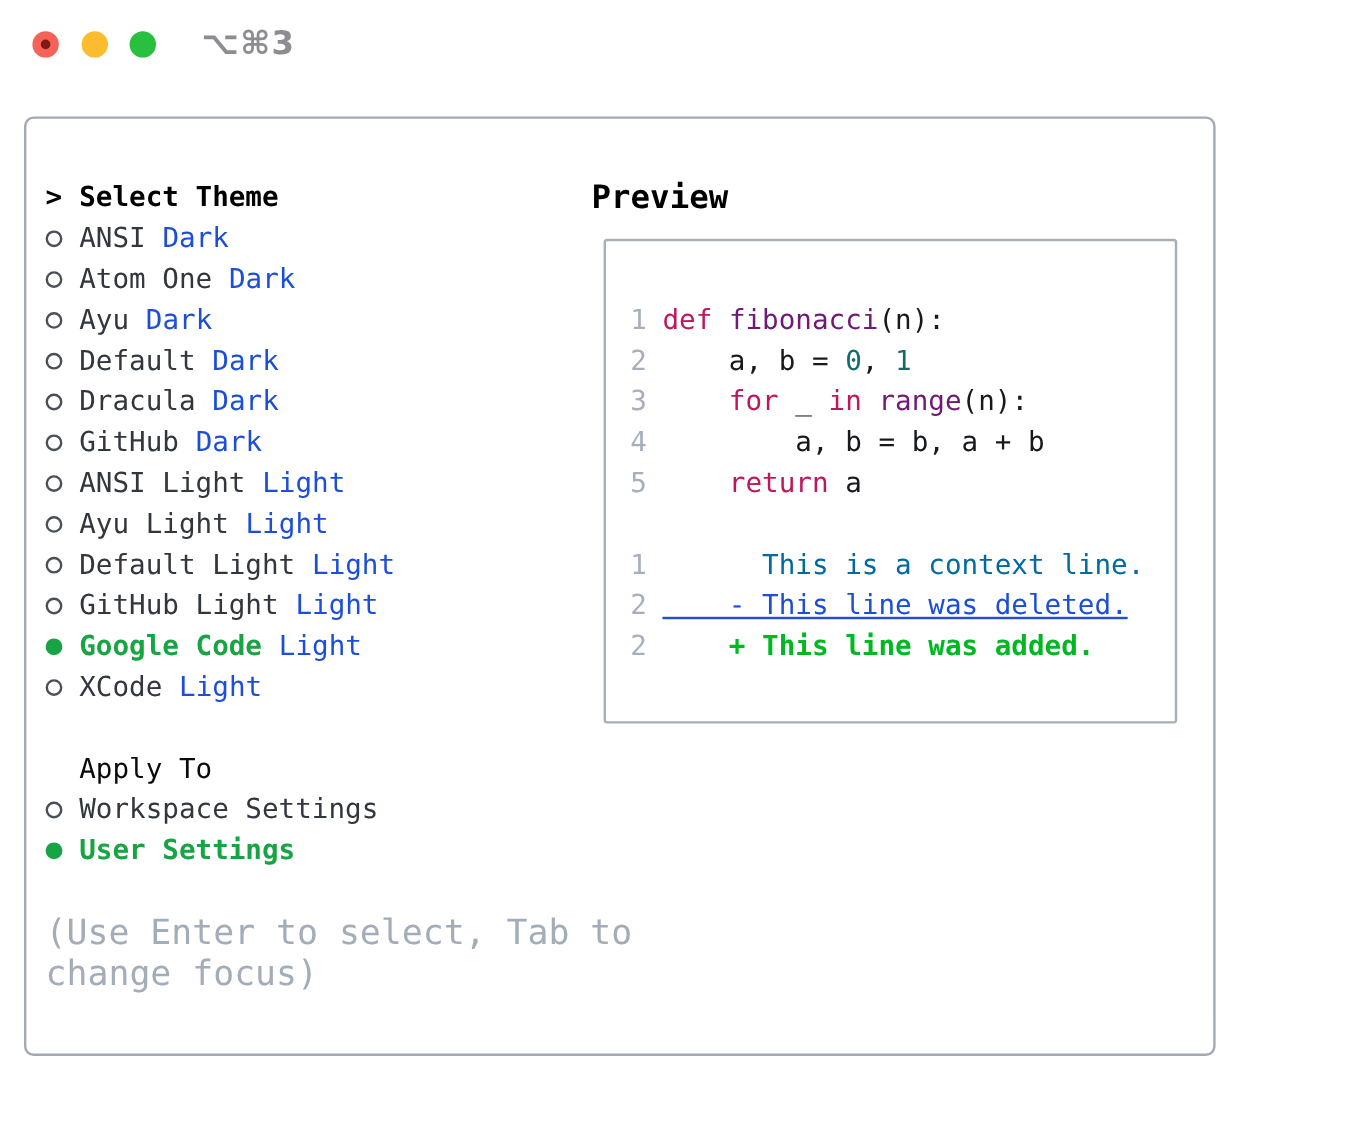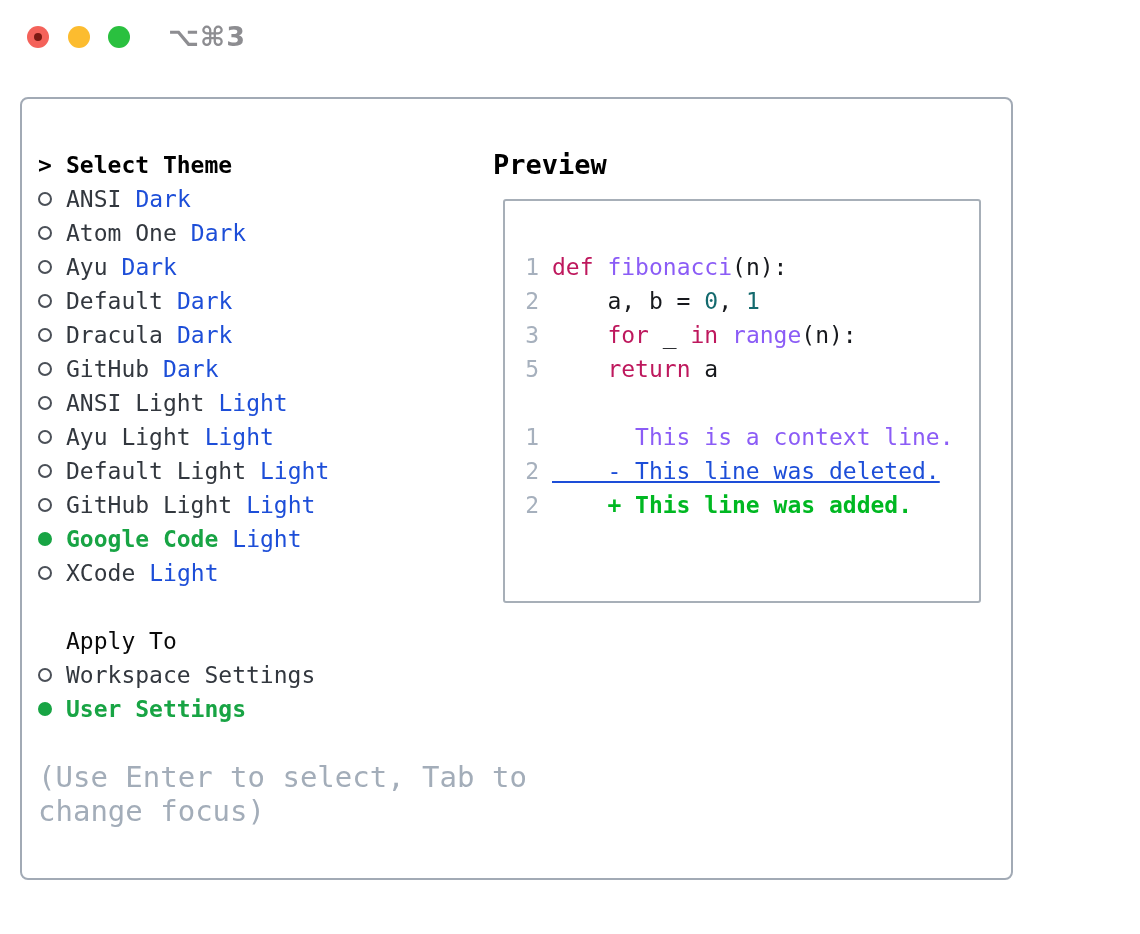--- a/index.html
+++ b/index.html
@@ -59,24 +59,24 @@
     font-size: 27px; font-weight: bold; color: #000000;
   }
   .preview-box {
     position: absolute; left: 481px; top: 100px; width: 478px; height: 404px;
     border: 2px solid #a7afb8; border-radius: 3px; box-sizing: border-box;
     padding: 49px 0 0 20px; overflow: hidden;
   }
   .cline { height: 34px; line-height: 34px; font-size: 23px; white-space: pre; }
   .ln { display: inline-block; width: 14px; margin-right: 13px; color: #a6b0bd; text-align: right; }
   .kw  { color: #be185d; }
-  .fn  { color: #8b5cf6; }
+  .fn  { color: #701a75; }
   .nm  { color: #146a6e; }
   .pl  { color: #17191d; }
-  .ctx { color: #8b5cf6; }
+  .ctx { color: #0369a1; }
   .del { color: #1d4ed8; text-decoration: underline; }
   .add { color: #00b822; font-weight: bold; }
 </style>
 </head>
 <body>
 
 <div class="window">
 
   <div class="titlebar">
     <div class="traffic red"></div>
@@ -175,20 +175,21 @@
       <div class="hint-line">(Use Enter to select, Tab to</div>
       <div class="hint-line">change focus)</div>
     </div>
 
     <div class="preview-title">Preview</div>
 
     <div class="preview-box">
       <div class="cline"><span class="ln">1</span><span class="kw">def</span><span class="pl"> </span><span class="fn">fibonacci</span><span class="pl">(n):</span></div>
       <div class="cline"><span class="ln">2</span><span class="pl">    a, b = </span><span class="nm">0</span><span class="pl">, </span><span class="nm">1</span></div>
       <div class="cline"><span class="ln">3</span><span class="pl">    </span><span class="kw">for</span><span class="pl"> _ </span><span class="kw">in</span><span class="pl"> </span><span class="fn">range</span><span class="pl">(n):</span></div>
+      <div class="cline"><span class="ln">4</span><span class="pl">        a, b = b, a + b</span></div>
       <div class="cline"><span class="ln">5</span><span class="pl">    </span><span class="kw">return</span><span class="pl"> a</span></div>
       <div class="cline"><span class="ln"></span></div>
       <div class="cline"><span class="ln">1</span><span class="ctx">      This is a context line.</span></div>
       <div class="cline"><span class="ln">2</span><span class="del">    - This line was deleted.</span></div>
       <div class="cline"><span class="ln">2</span><span class="add">    + This line was added.</span></div>
     </div>
 
   </div>
 </div>
 

